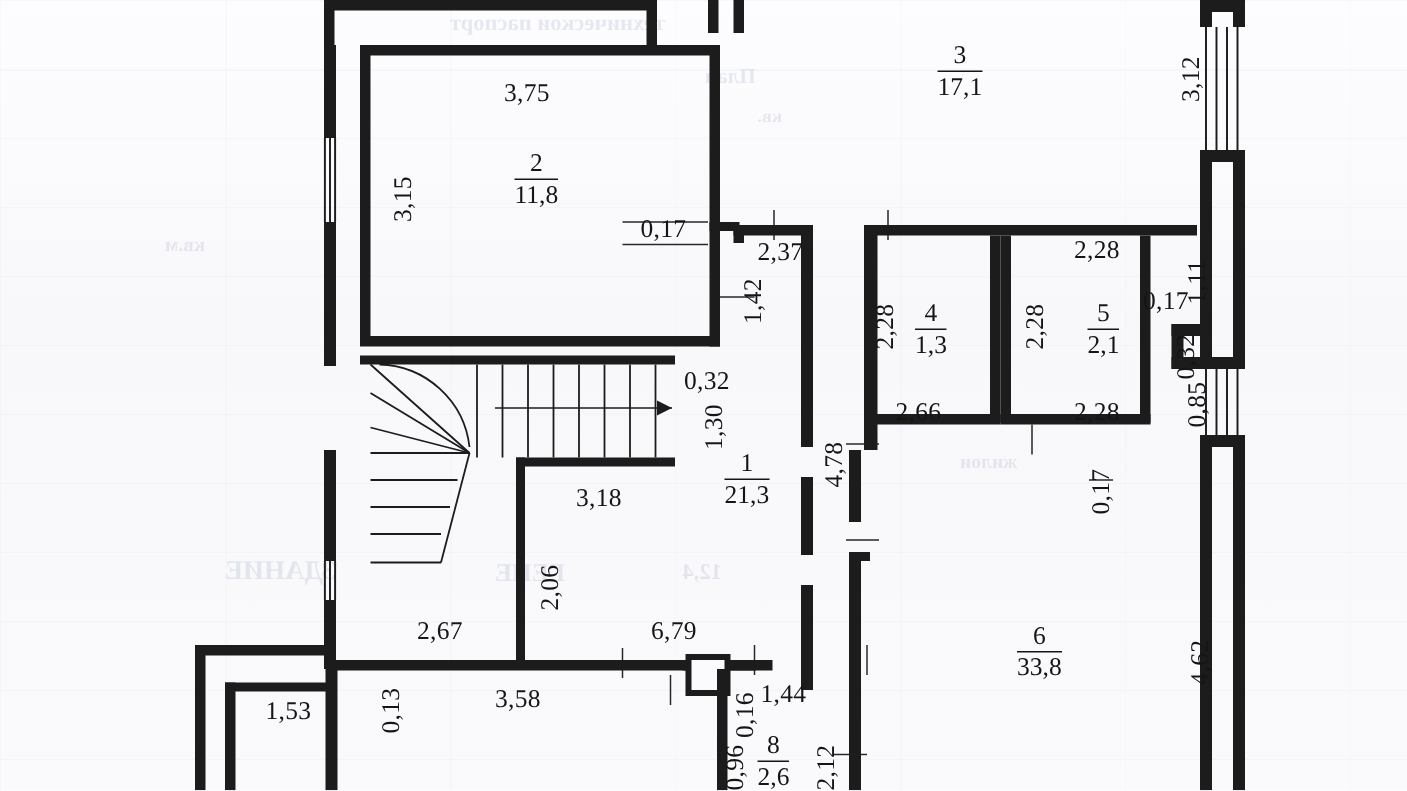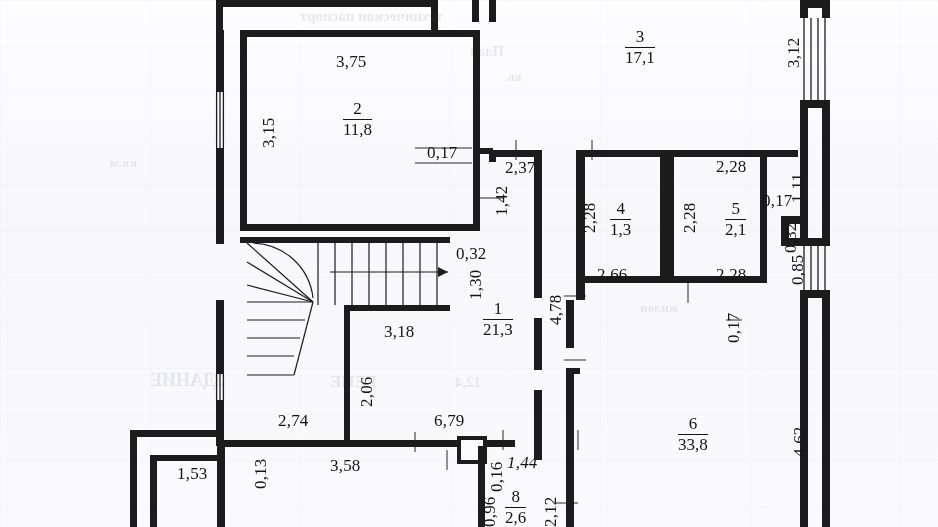--- a/index.html
+++ b/index.html
@@ -224,25 +224,25 @@
     <span class="area">2,6</span>
   </div>
 
   <div class="lbl dim" style="left:336px;top:52px;">3,75</div>
   <div class="lbl dim" style="left:427px;top:143px;">0,17</div>
   <div class="lbl dim" style="left:505px;top:158px;">2,37</div>
   <div class="lbl dim" style="left:716px;top:157px;">2,28</div>
   <div class="lbl dim" style="left:597px;top:265px;">2,66</div>
   <div class="lbl dim" style="left:716px;top:265px;">2,28</div>
   <div class="lbl dim" style="left:384px;top:322px;">3,18</div>
-  <div class="lbl dim" style="left:278px;top:411px;">2,74</div>
+  <div class="lbl dim" style="left:278px;top:411px;">2,67</div>
   <div class="lbl dim" style="left:434px;top:411px;">6,79</div>
   <div class="lbl dim" style="left:177px;top:464px;">1,53</div>
   <div class="lbl dim" style="left:330px;top:456px;text-align:center;">3,58</div>
-  <div class="lbl dim" style="left:507px;top:453px;font-style:italic;">1,44</div>
+  <div class="lbl dim" style="left:507px;top:453px;">1,44</div>
   <div class="lbl dim" style="left:456px;top:244px;">0,32</div>
   <div class="lbl dim" style="left:762px;top:191px;">0,17</div>
 
   <div class="lbl dim vert" style="left:259px;top:148px;">3,15</div>
   <div class="lbl dim vert" style="left:784px;top:68px;">3,12</div>
   <div class="lbl dim vert" style="left:492px;top:216px;">1,42</div>
   <div class="lbl dim vert" style="left:580px;top:233px;">2,28</div>
   <div class="lbl dim vert" style="left:680px;top:233px;">2,28</div>
   <div class="lbl dim vert" style="left:788px;top:203px;">1,11</div>
   <div class="lbl dim vert" style="left:781px;top:253px;">0,32</div>

